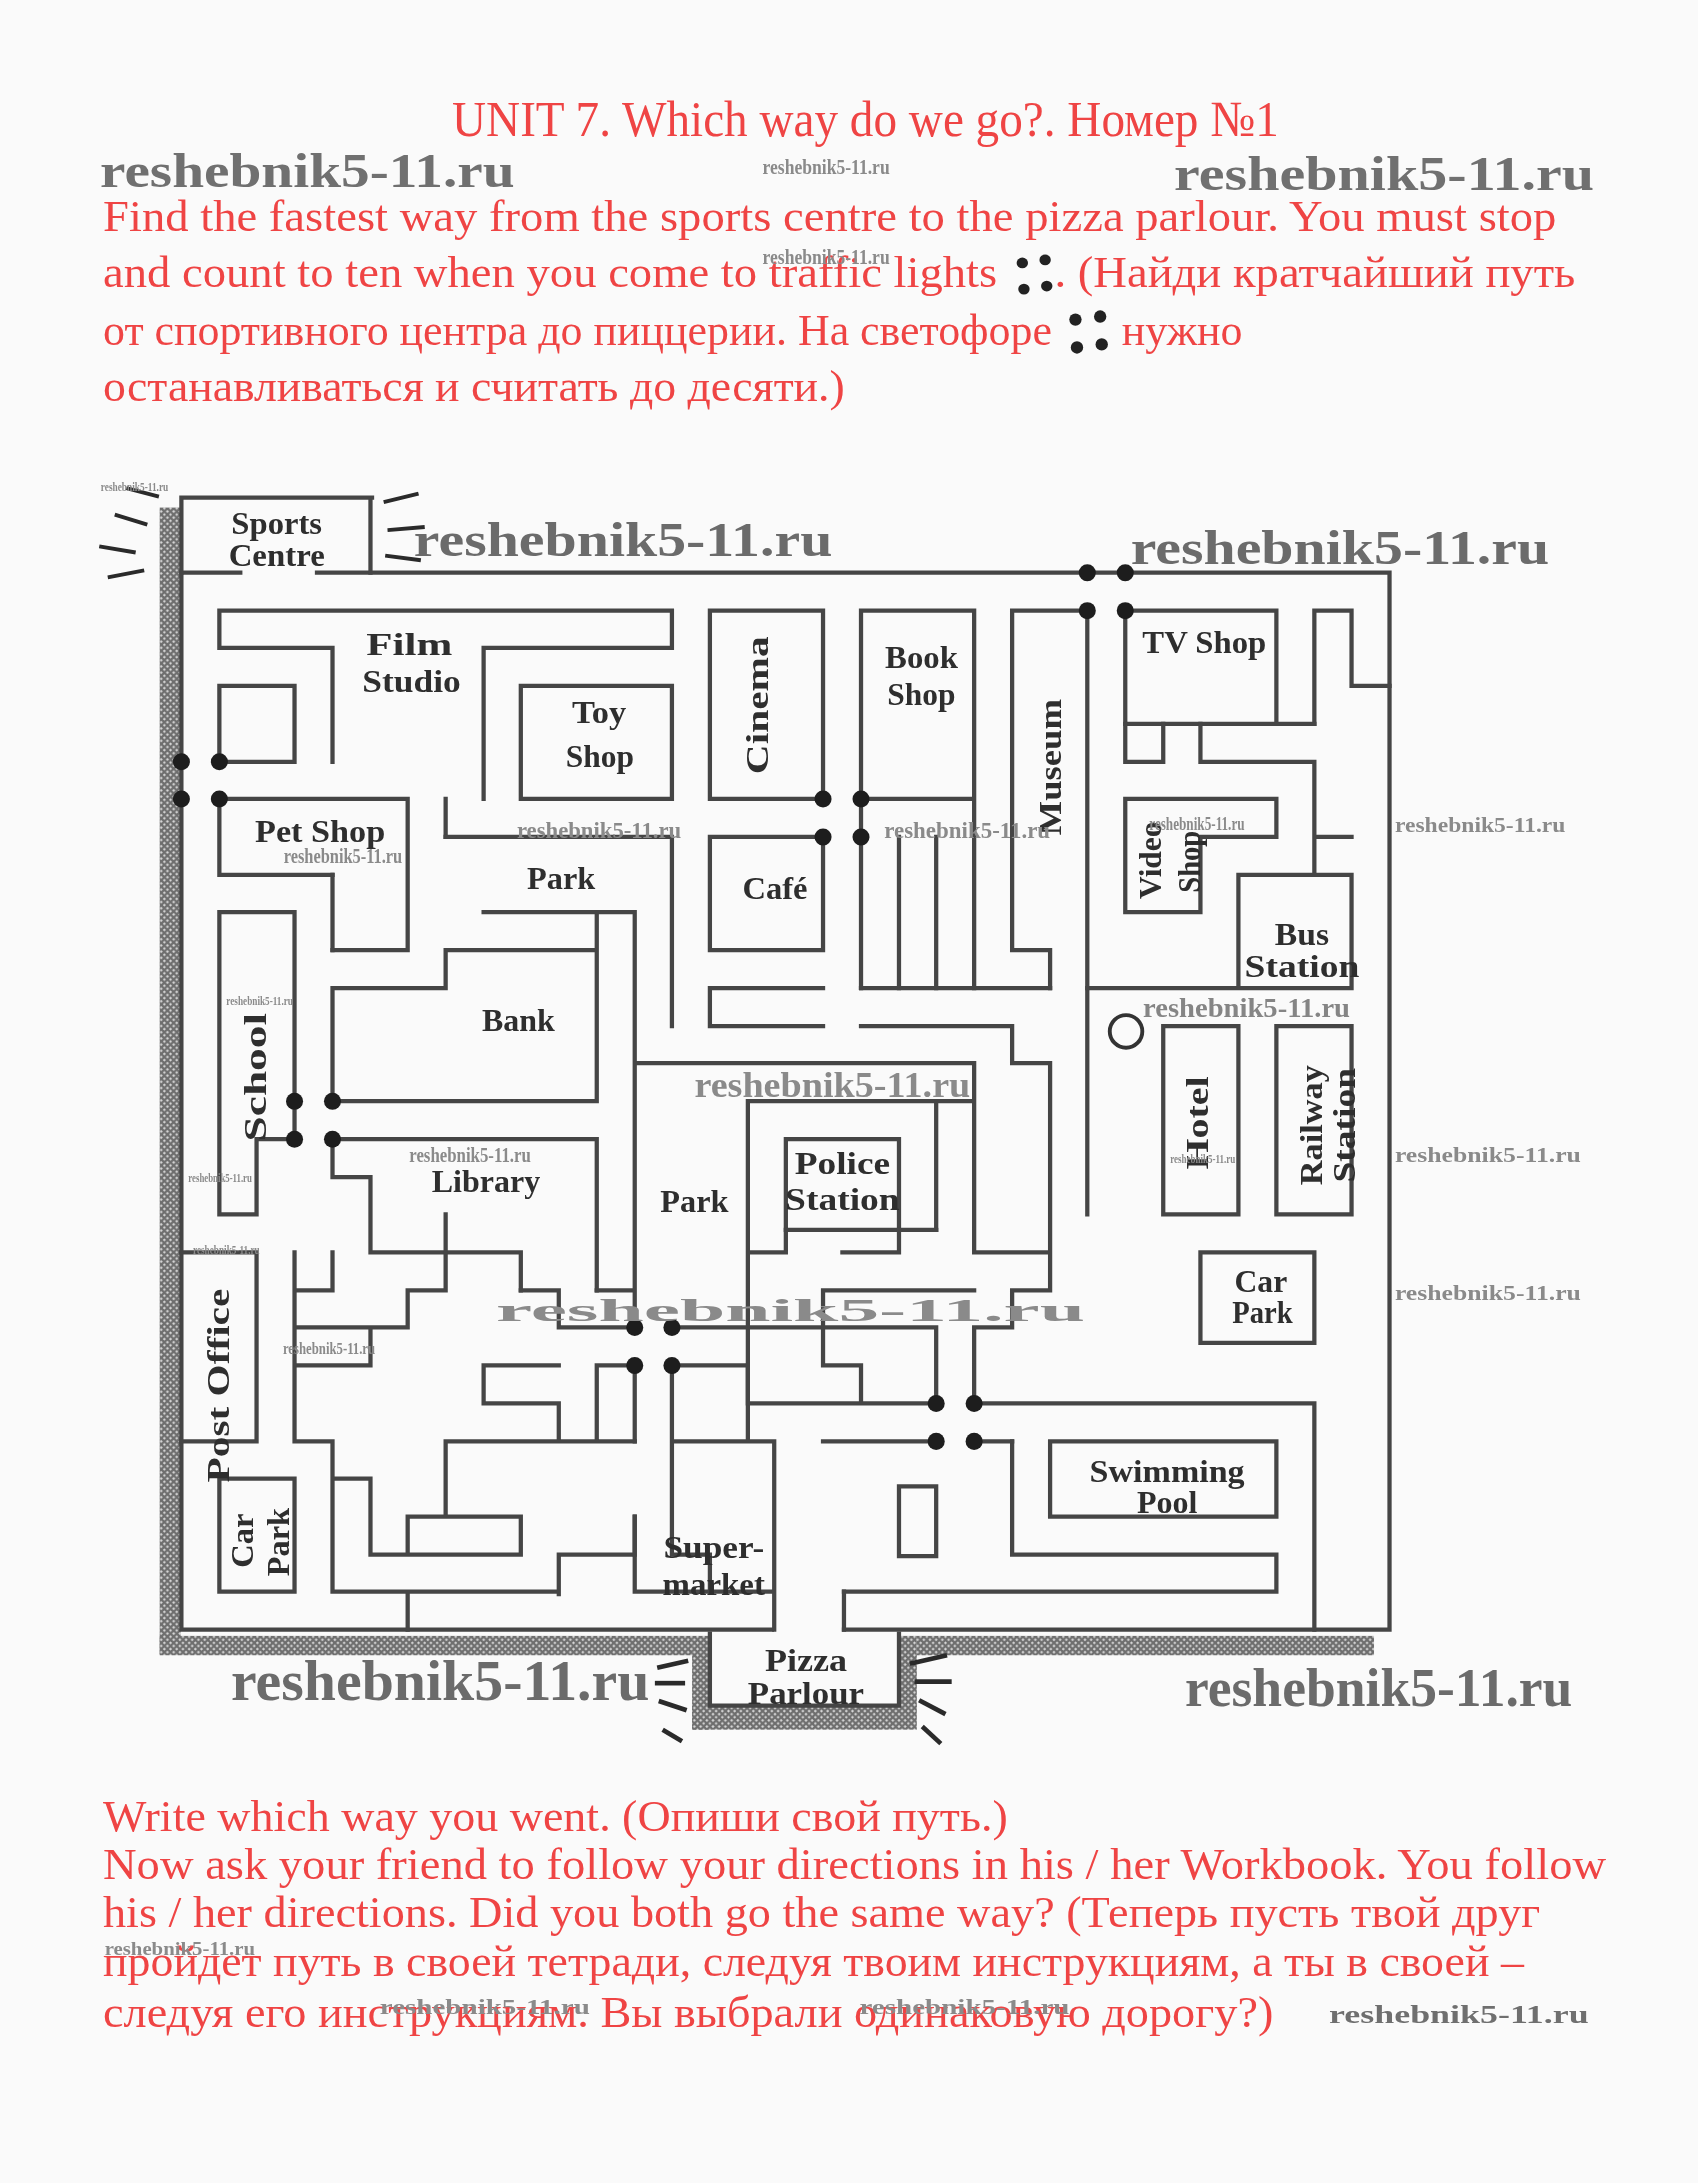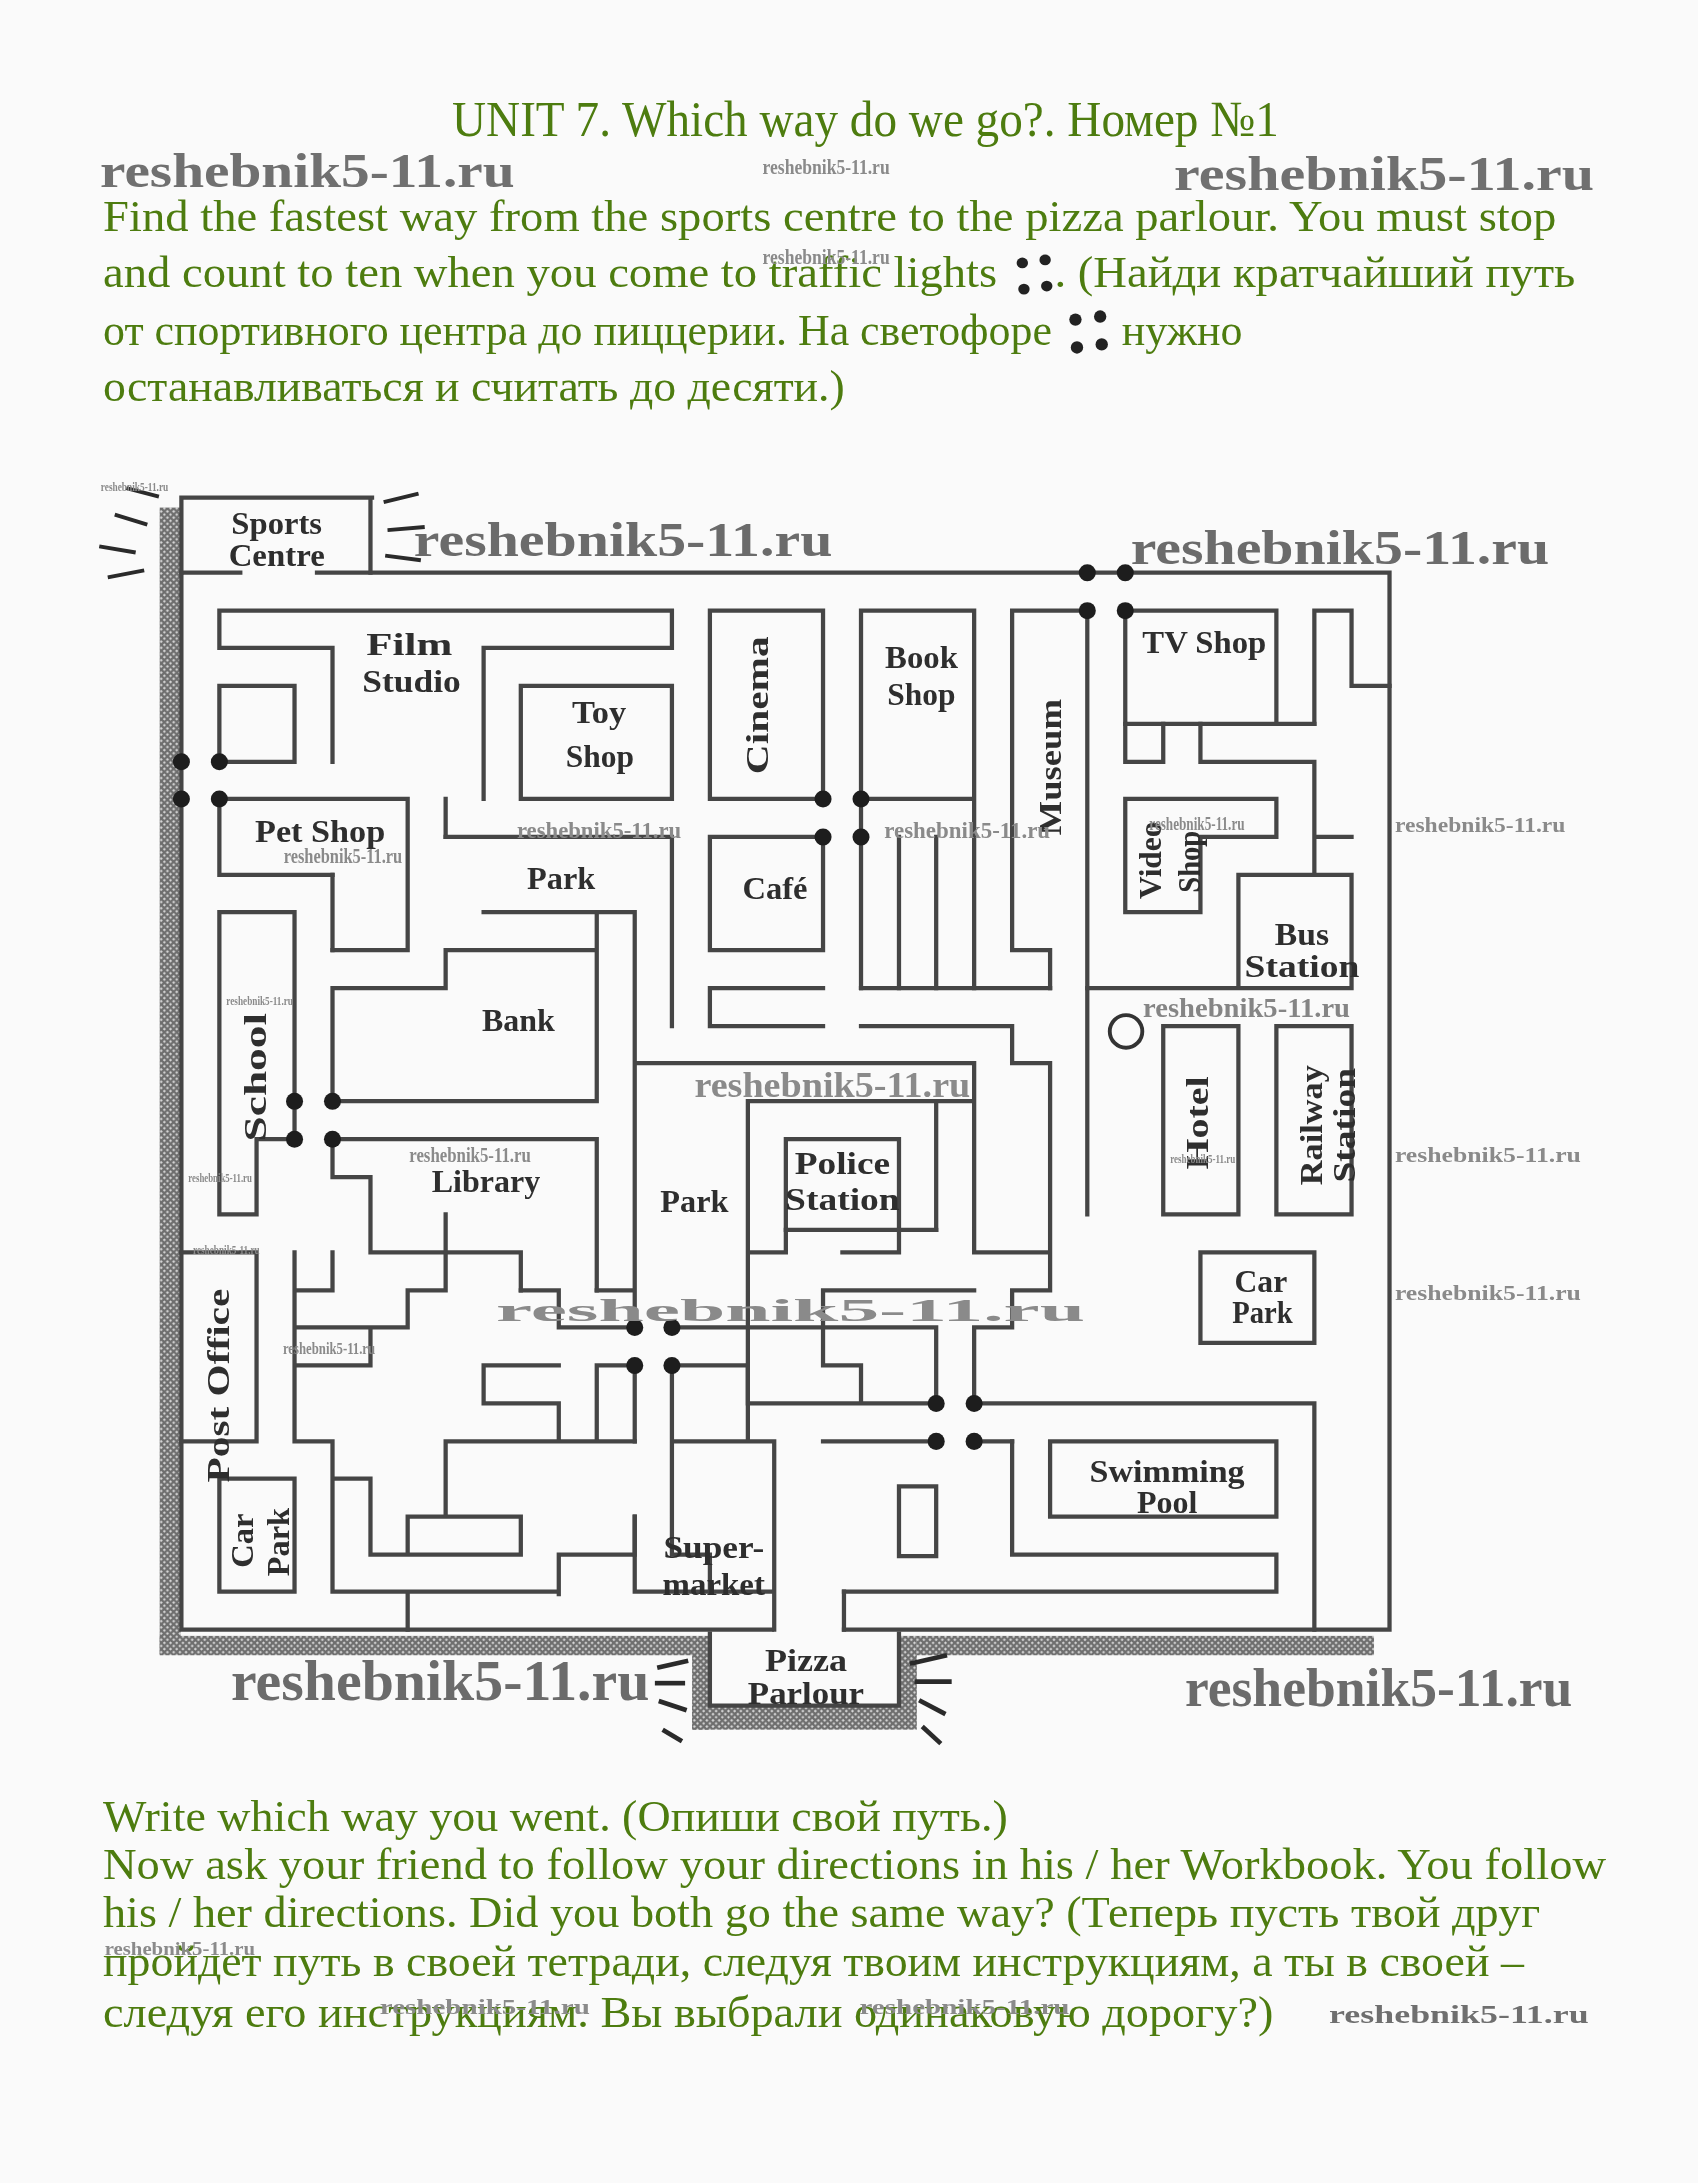--- a/index.html
+++ b/index.html
@@ -1,16 +1,16 @@
 <!DOCTYPE html>
 <html style="font-size:12.4px"><head><meta charset="utf-8">
 <style>
 html,body{margin:0;padding:0;background:#ffffff;}
 #page{position:relative;width:1698px;height:2183px;background:#fafafa;overflow:hidden;
-  font-family:"Liberation Serif", serif;color:#4d7c0f;}
+  font-family:"Liberation Serif", serif;color:#ef4444;}
 .t{position:absolute;white-space:nowrap;line-height:1.1;}
 .tl svg{vertical-align:-11px;}
 </style></head>
 <body>
 <div id="page">
 
 <div class="t" style="left:452px;top:91px;font-size:51px;transform:scaleX(0.925);transform-origin:0 0;">UNIT 7. Which way do we go?. Номер №1</div>
 <div class="t" style="left:103px;top:193px;font-size:44px;transform:scaleX(1.06);transform-origin:0 0;">Find the fastest way from the sports centre to the pizza parlour. You must stop</div>
 <div class="t" style="left:103px;top:249px;font-size:44px;transform:scaleX(1.06);transform-origin:0 0;">and count to ten when you come to traffic lights <span class="tl"><svg width="43" height="47" viewBox="0 0 56 60">
           <circle cx="16" cy="15" r="7" fill="#222"></circle>

